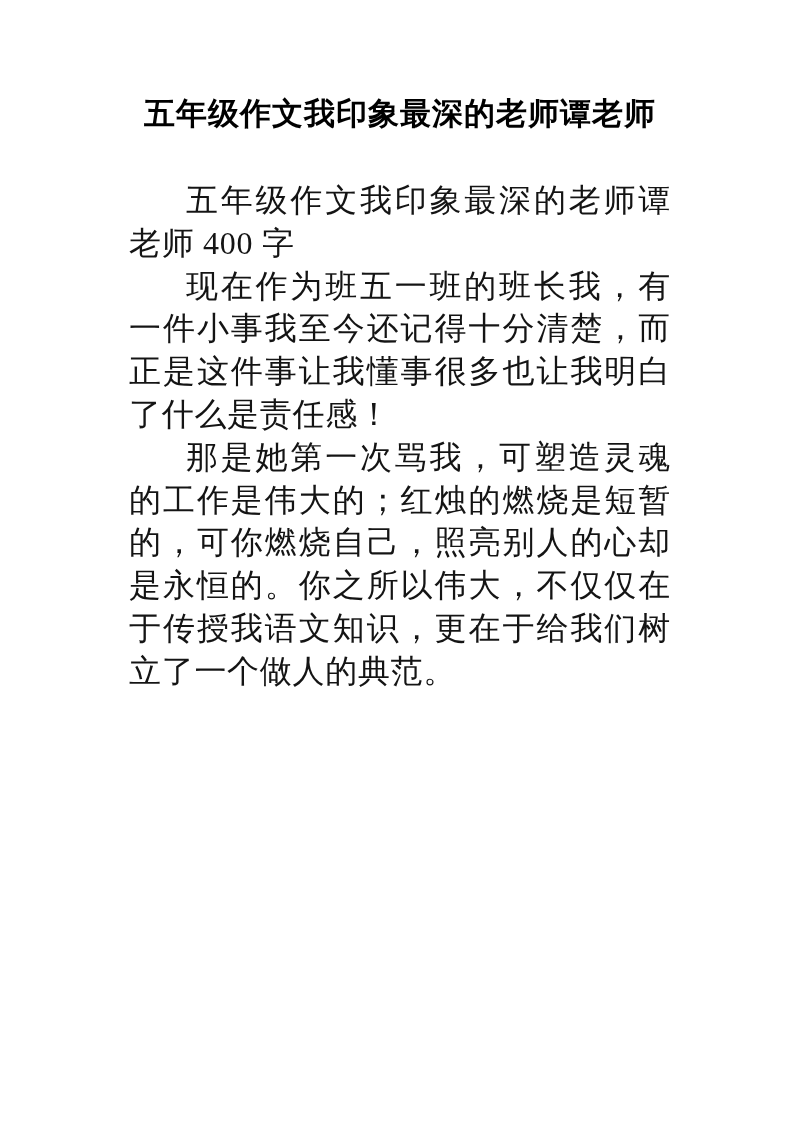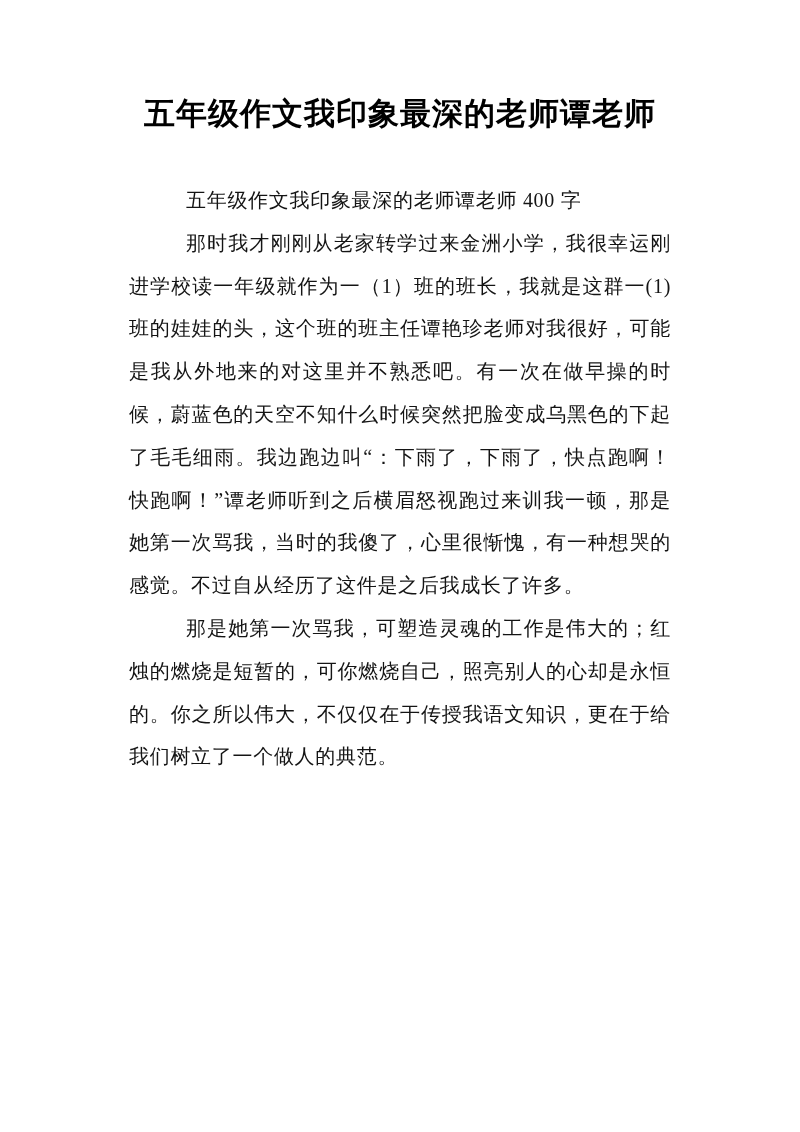--- a/index.html
+++ b/index.html
@@ -28,21 +28,21 @@
     color: #000000;
     letter-spacing: 1px;
   }
   .title-line {
     display: block;
   }
   .body-text {
     width: 542px;
     margin: 38px auto 0 auto;
     font-family: "Liberation Serif", "DejaVu Serif", serif;
-    font-size: 20px;
+    font-size: 32px;
     line-height: 42.8px;
     letter-spacing: 0.7px;
     color: #141414;
     text-align: justify;
     text-justify: inter-ideograph;
   }
   .body-text p {
     margin: 0;
     padding: 0;
     text-indent: 57px;
@@ -52,17 +52,17 @@
 <body>
 
 <div class="page">
 
   <h1 class="title">
     <span class="title-line">五年级作文我印象最深的老师谭老师</span>
   </h1>
 
   <div class="body-text">
     <p>五年级作文我印象最深的老师谭老师 400 字</p>
-    <p>那时我才刚刚从老家转学过来金洲小学，我很幸运刚进学校读一年级就作为一（1）班的班长，我就是这群一(1)班的娃娃的头，这个班的班主任谭艳珍老师对我很好，可能是我从外地来的对这里并不熟悉吧。有一次在做早操的时候，蔚蓝色的天空不知什么时候突然把脸变成乌黑色的下起了毛毛细雨。我边跑边叫“：下雨了，下雨了，快点跑啊！快跑啊！”谭老师听到之后横眉怒视跑过来训我一顿，那是她第一次骂我，当时的我傻了，心里很惭愧，有一种想哭的感觉。不过自从经历了这件是之后我成长了许多。</p>
+    <p>现在作为班五一班的班长我，有一件小事我至今还记得十分清楚，而正是这件事让我懂事很多也让我明白了什么是责任感！</p>
     <p>那是她第一次骂我，可塑造灵魂的工作是伟大的；红烛的燃烧是短暂的，可你燃烧自己，照亮别人的心却是永恒的。你之所以伟大，不仅仅在于传授我语文知识，更在于给我们树立了一个做人的典范。</p>
   </div>
 
 </div>
 
 </body></html>

